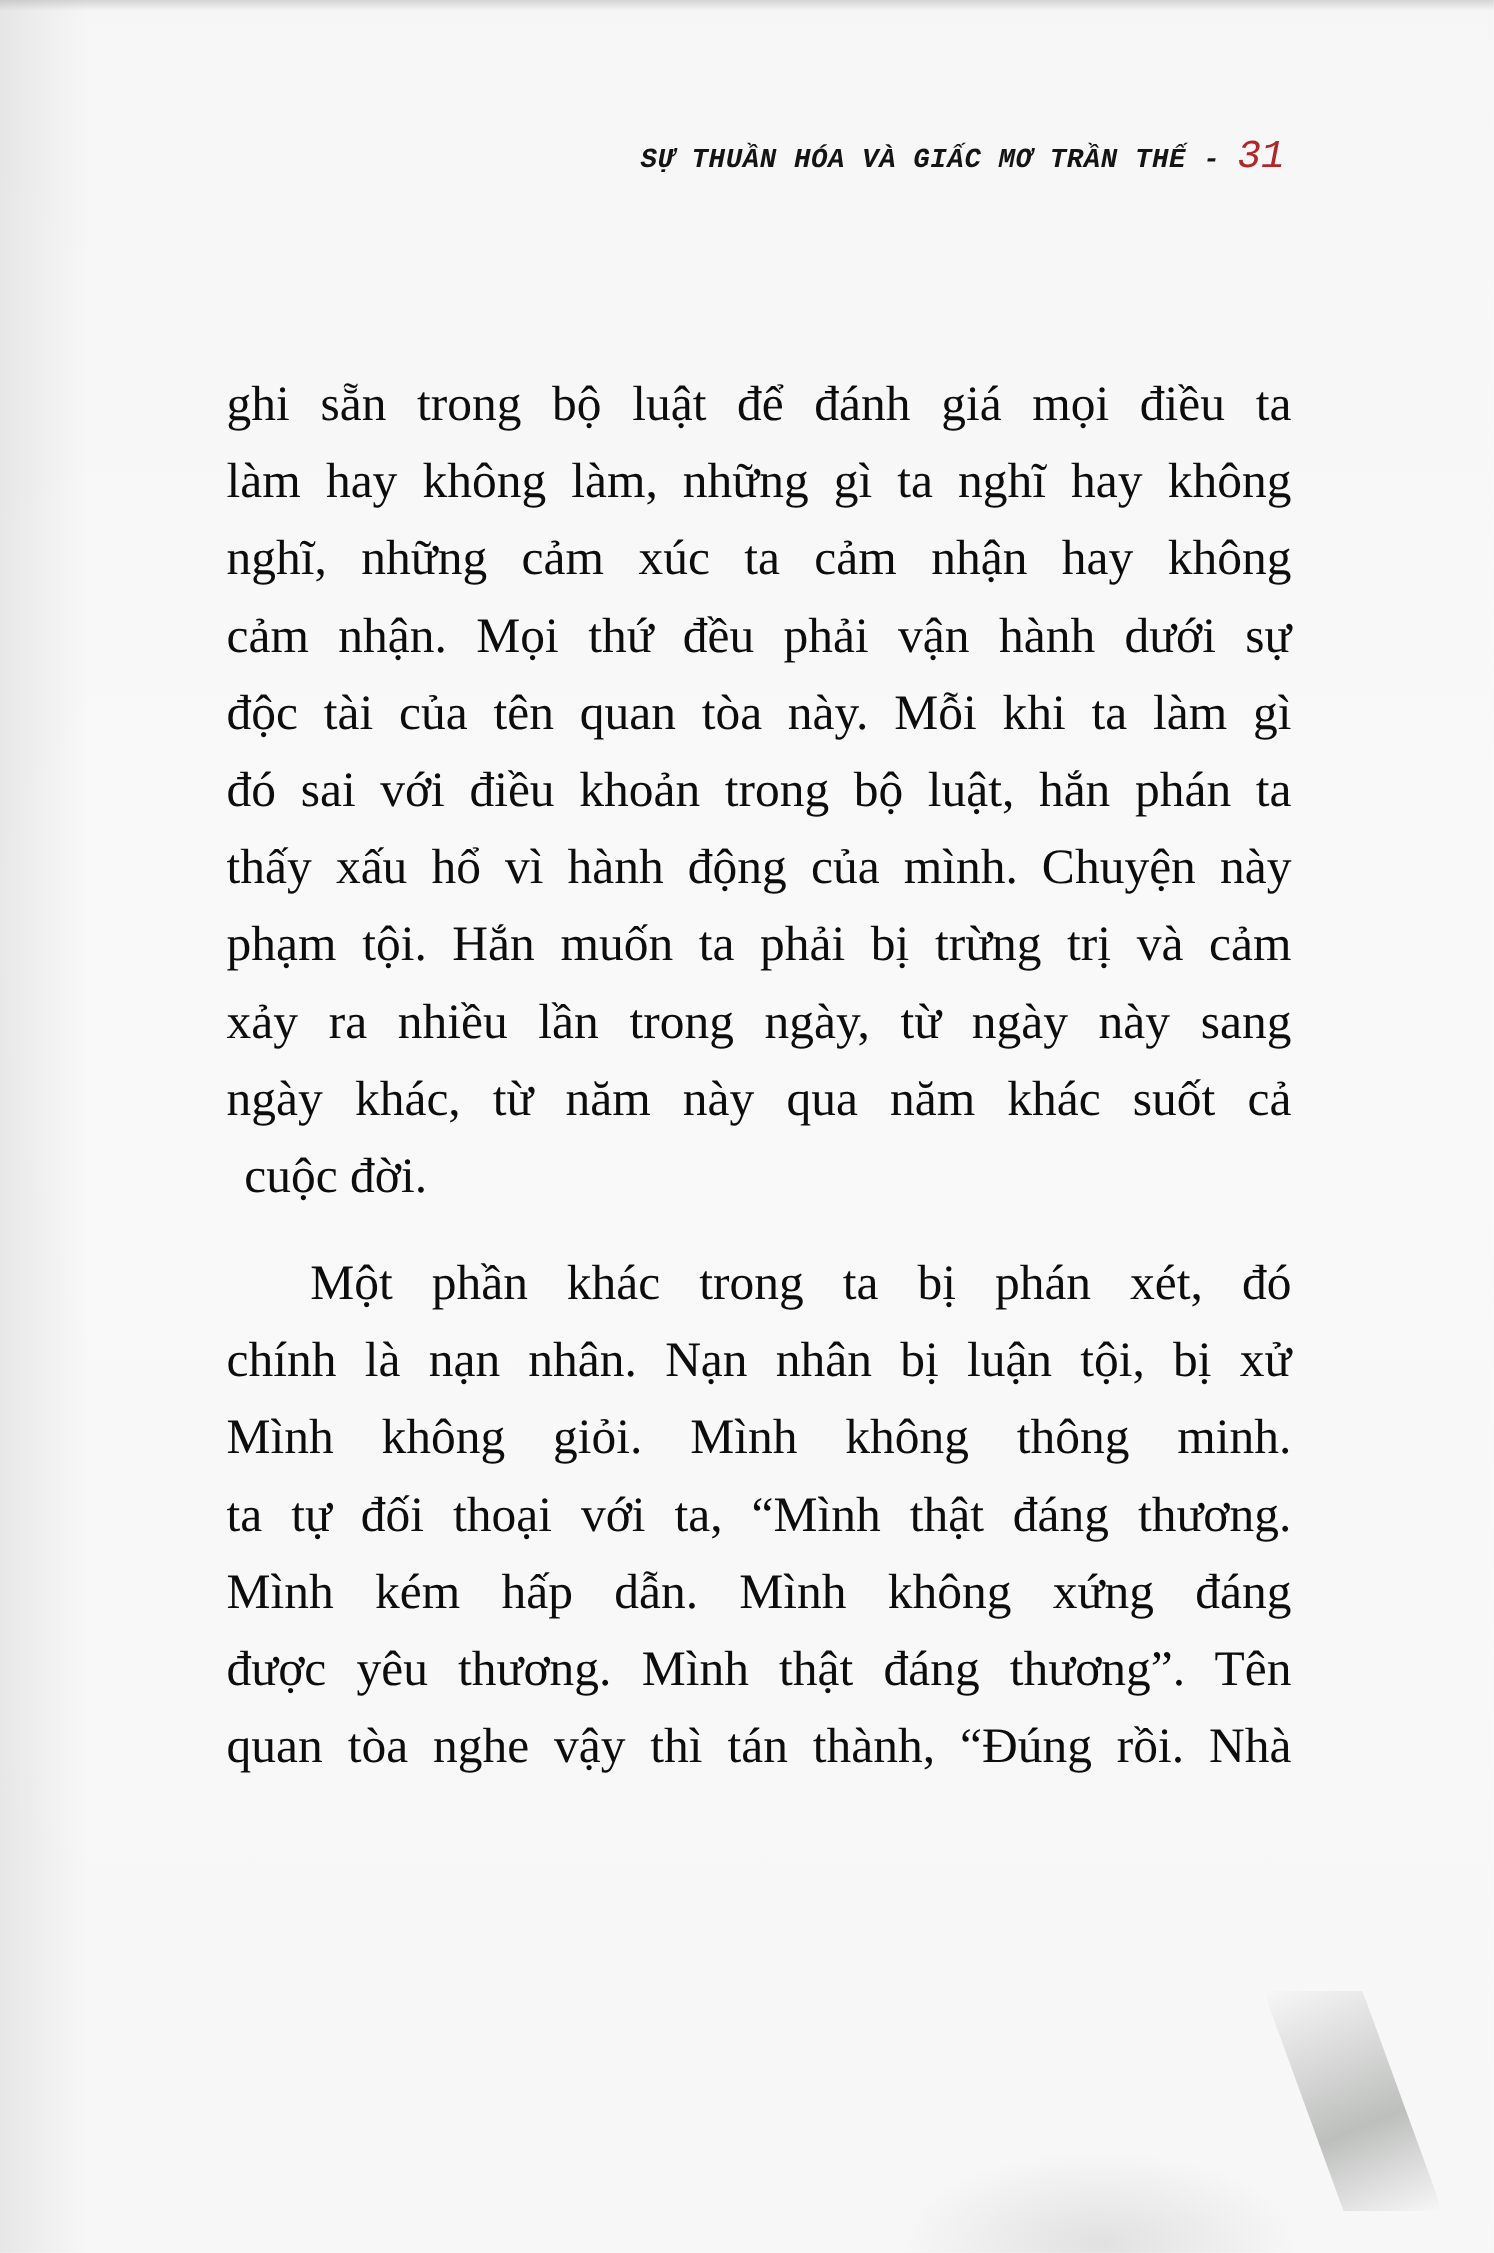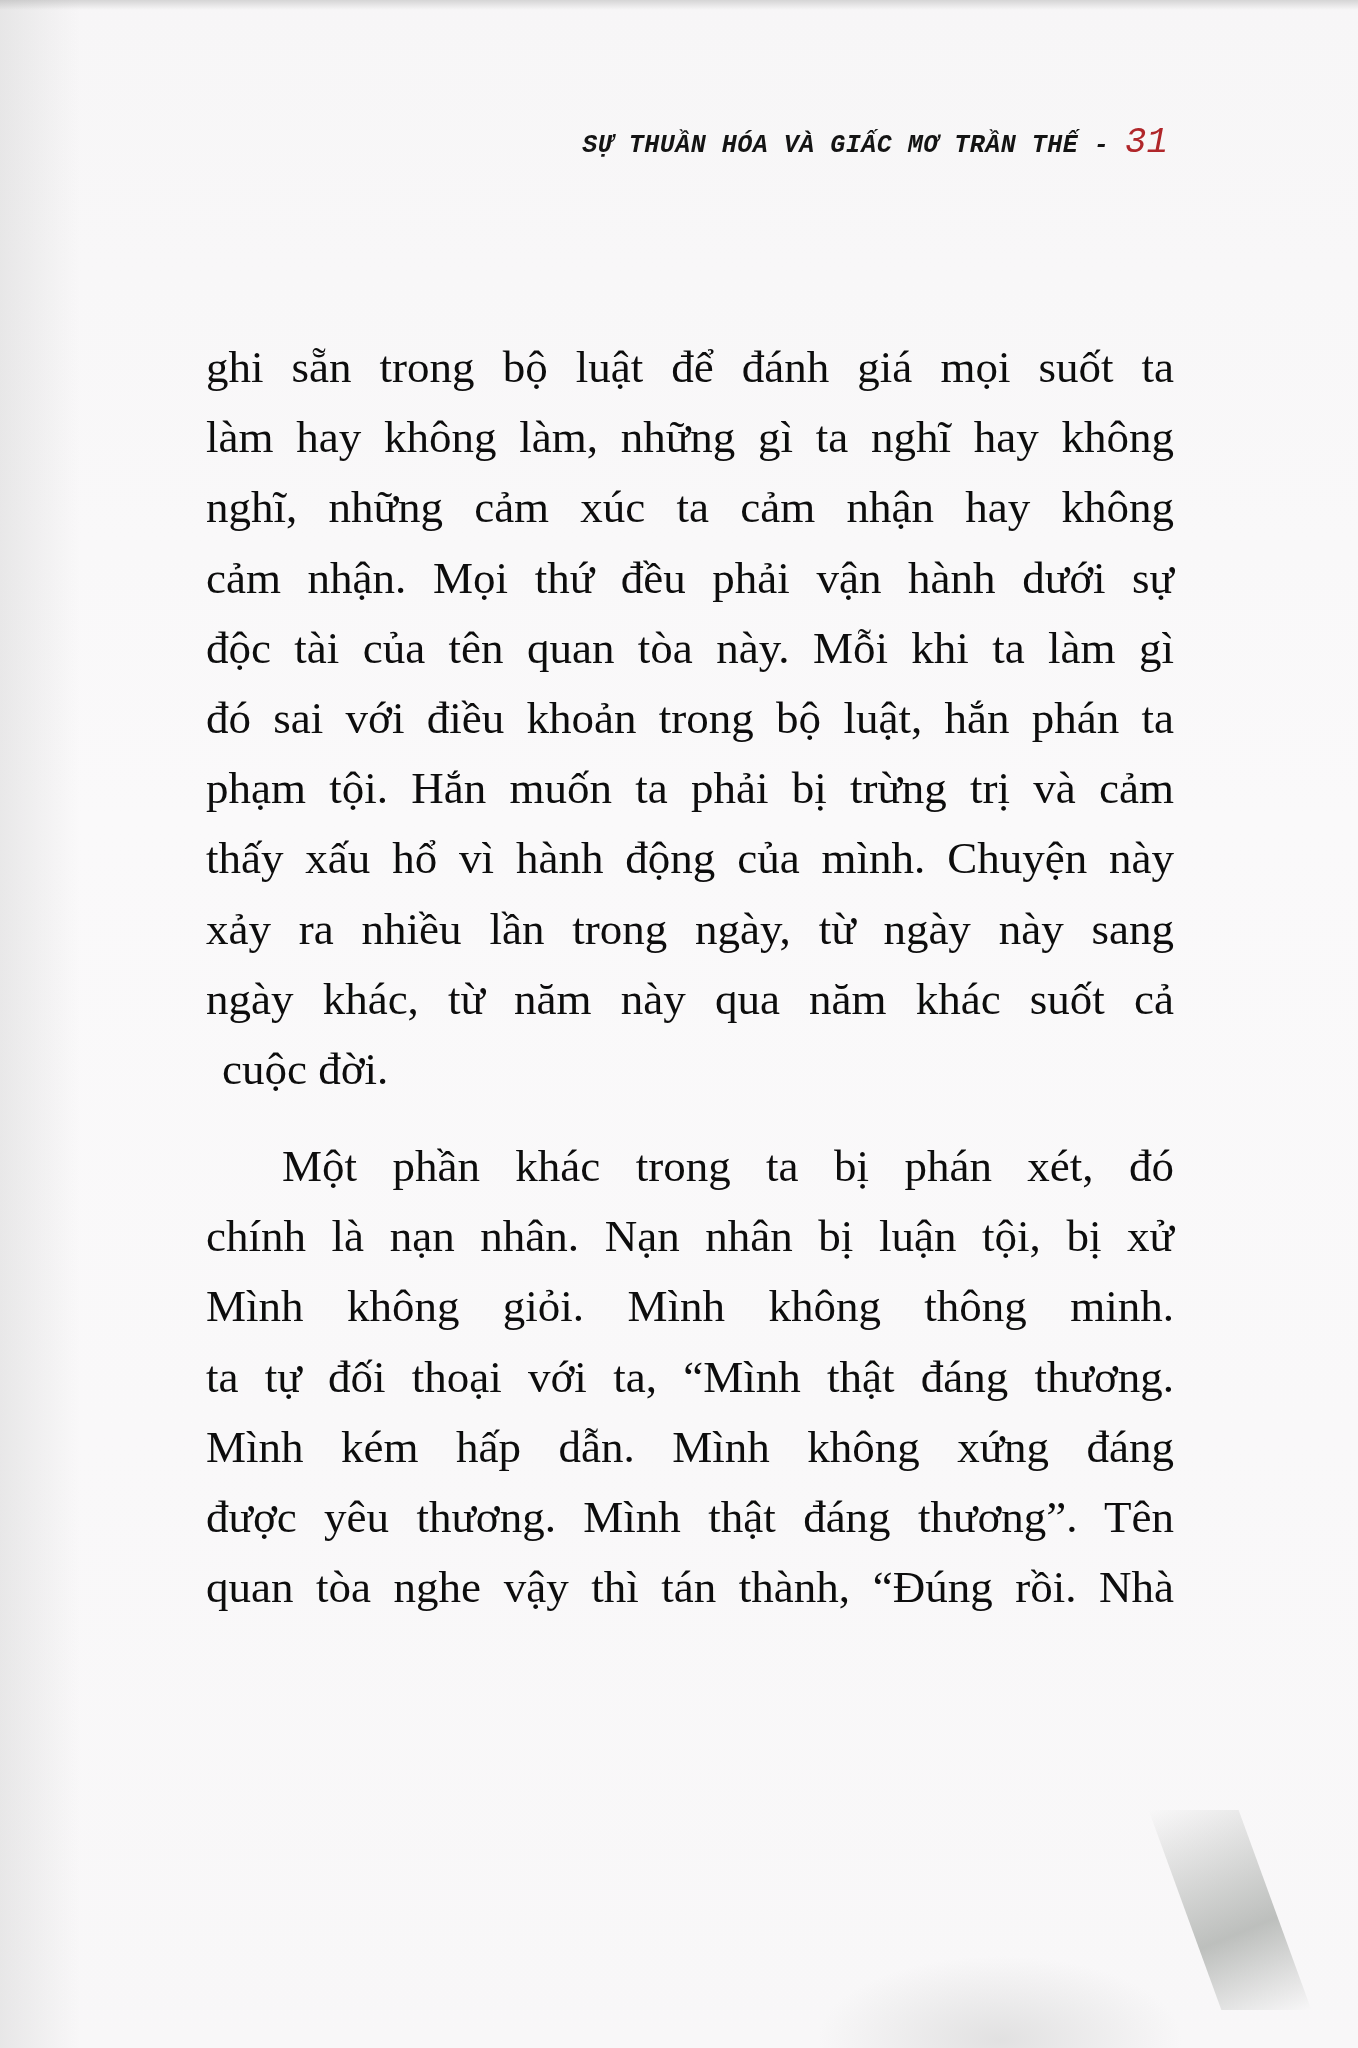--- a/index.html
+++ b/index.html
@@ -54,28 +54,28 @@
 <div class="page">
   <div class="shade-left"></div>
   <div class="top-edge"></div>
 
   <div class="running-head">
     <span>SỰ THUẦN HÓA VÀ GIẤC MƠ TRẦN THẾ - </span><span class="page-num">31</span>
   </div>
 
   <div class="body-text">
     <div>
-      <span class="line">ghi sẵn trong bộ luật để đánh giá mọi suốt ta</span>
+      <span class="line">ghi sẵn trong bộ luật để đánh giá mọi điều ta</span>
       <span class="line">làm hay không làm, những gì ta nghĩ hay không</span>
       <span class="line">nghĩ, những cảm xúc ta cảm nhận hay không</span>
       <span class="line">cảm nhận. Mọi thứ đều phải vận hành dưới sự</span>
       <span class="line">độc tài của tên quan tòa này. Mỗi khi ta làm gì</span>
       <span class="line">đó sai với điều khoản trong bộ luật, hắn phán ta</span>
+      <span class="line">thấy xấu hổ vì hành động của mình. Chuyện này</span>
       <span class="line">phạm tội. Hắn muốn ta phải bị trừng trị và cảm</span>
-      <span class="line">thấy xấu hổ vì hành động của mình. Chuyện này</span>
       <span class="line">xảy ra nhiều lần trong ngày, từ ngày này sang</span>
       <span class="line">ngày khác, từ năm này qua năm khác suốt cả</span>
       <span class="line last">cuộc đời.</span>
     </div>
     <div class="para-gap"></div>
     <div>
       <span class="line indent">Một phần khác trong ta bị phán xét, đó</span>
       <span class="line">chính là nạn nhân. Nạn nhân bị luận tội, bị xử</span>
       <span class="line">Mình không giỏi. Mình không thông minh.</span>
       <span class="line">ta tự đối thoại với ta, “Mình thật đáng thương.</span>

